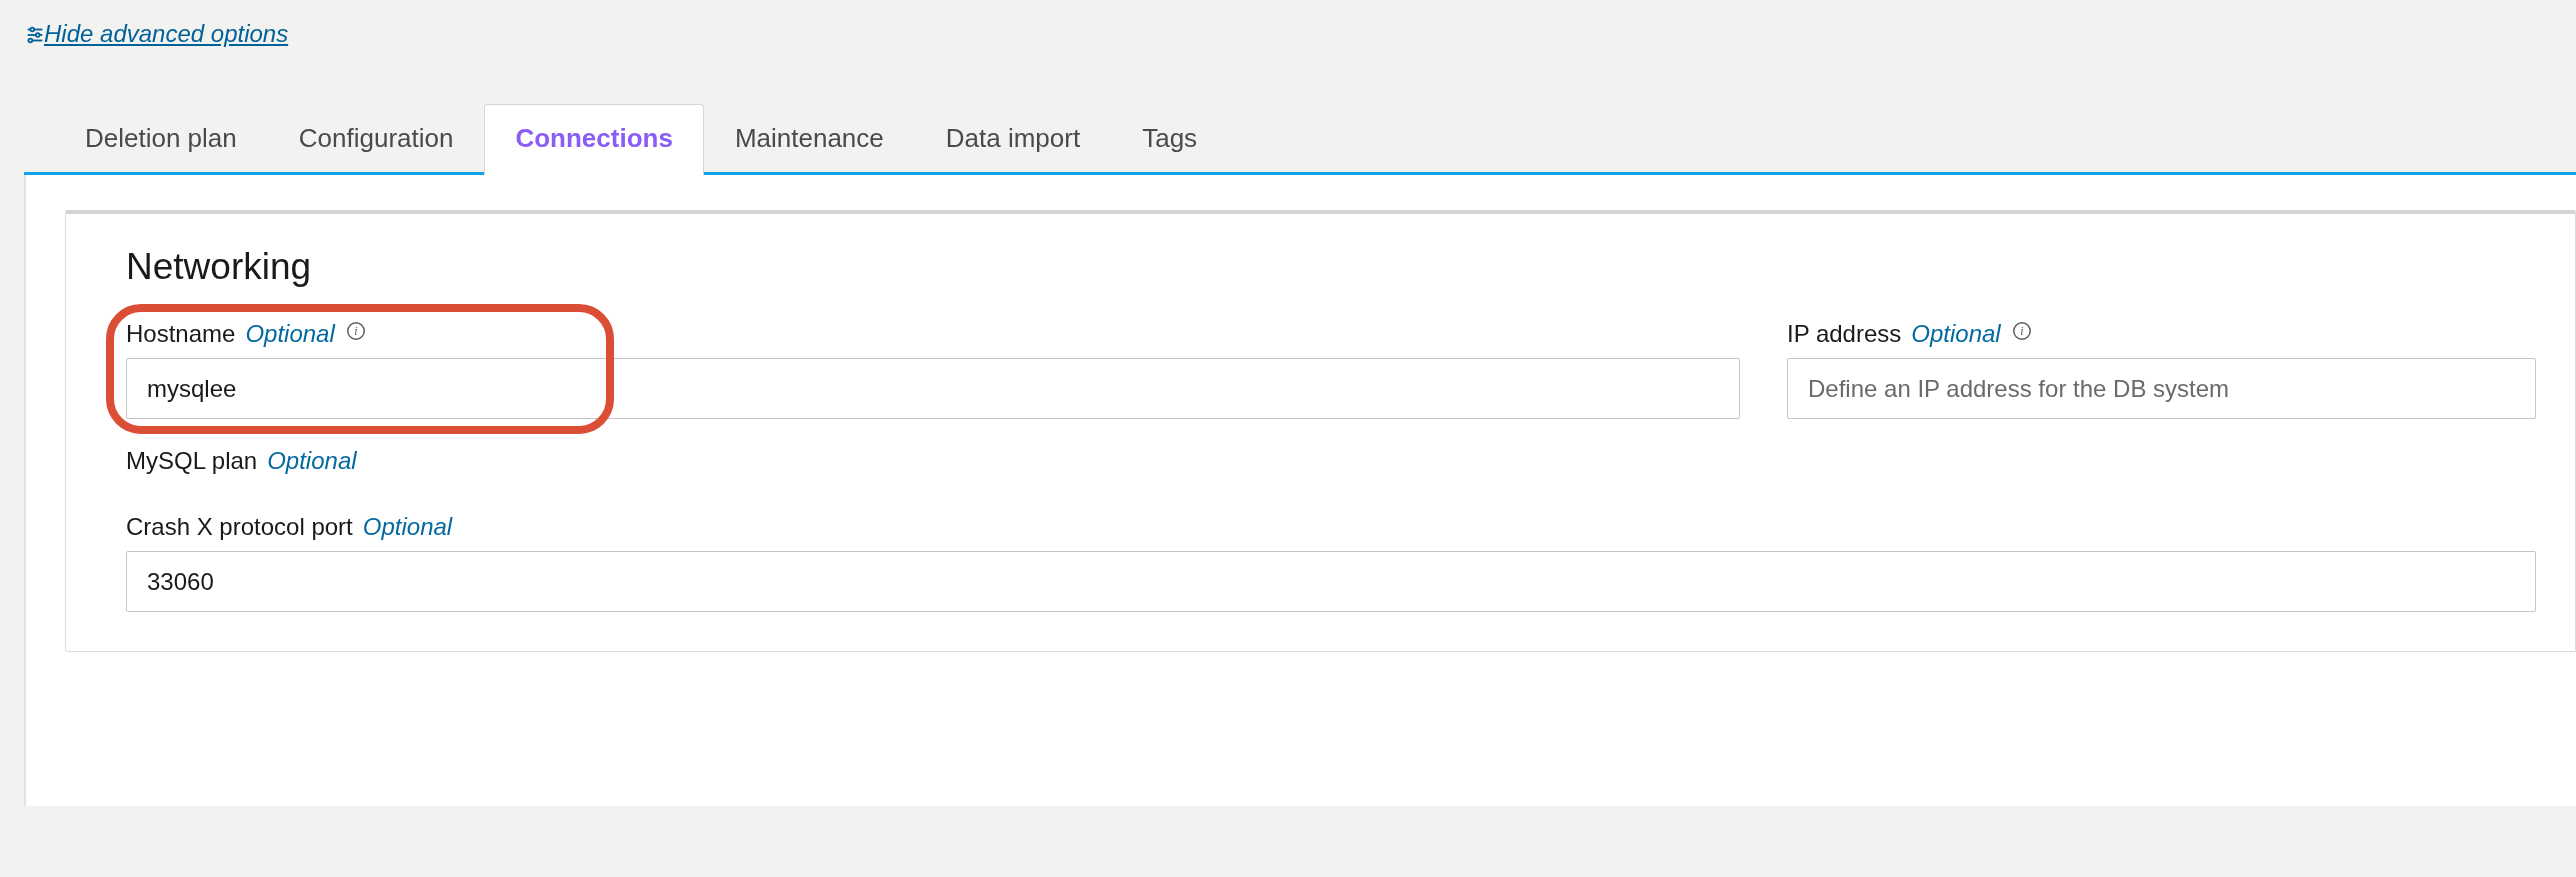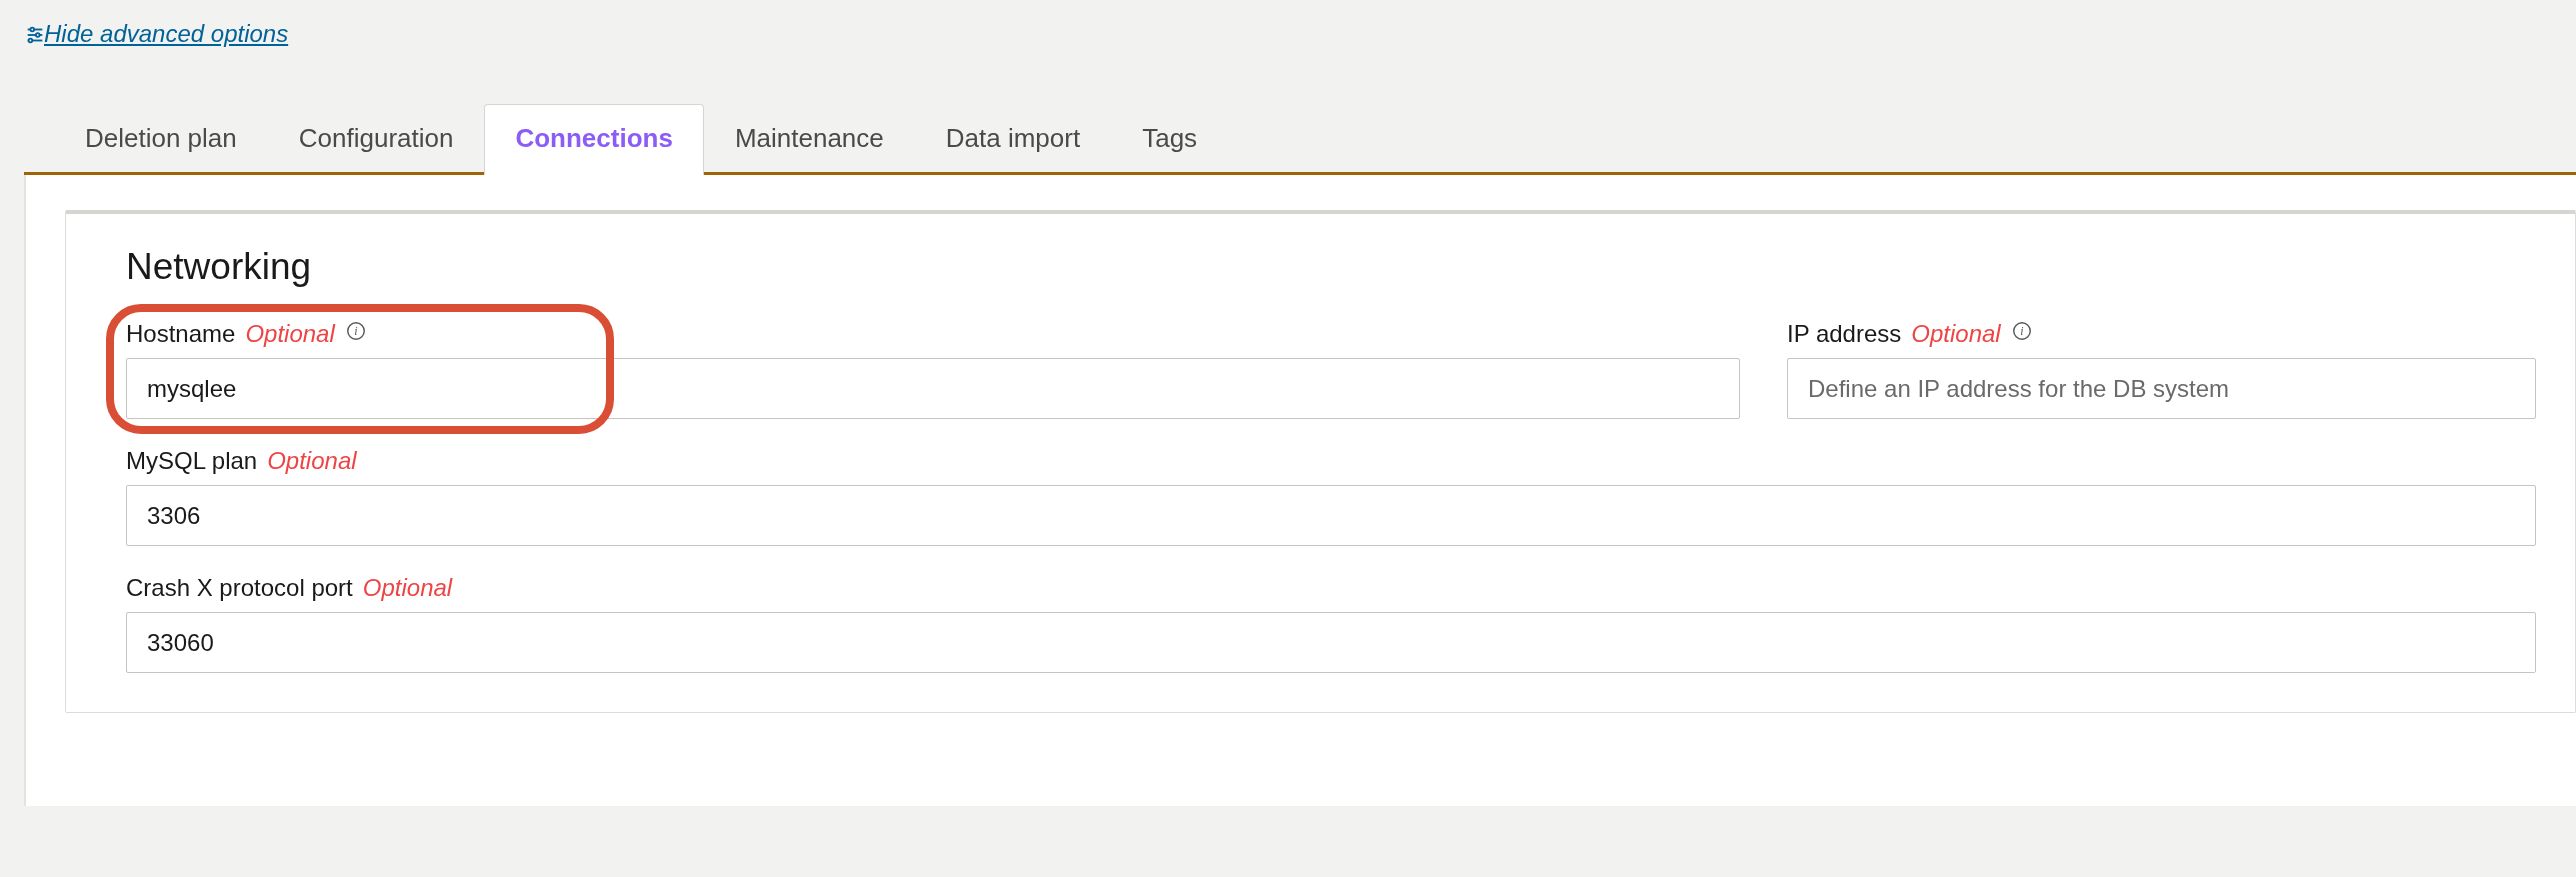--- a/index.html
+++ b/index.html
@@ -34,21 +34,21 @@
       color: #006298;
       text-decoration: underline;
       font-size: 24px;
       font-weight: 400;
       cursor: pointer;
     }
     .tabs {
       display: flex;
       align-items: flex-end;
       padding-left: 30px;
-      border-bottom: 3px solid #a16207;
+      border-bottom: 3px solid #0ea5e9;
     }
     .tab {
       padding: 18px 30px 18px 30px;
       font-size: 26px;
       color: #4a4a4a;
       cursor: pointer;
       border: 1px solid transparent;
       border-bottom: none;
       position: relative;
       background: transparent;
@@ -103,21 +103,21 @@
       align-items: flex-start;
       gap: 10px;
       margin-bottom: 10px;
       font-size: 24px;
     }
     .field-label {
       color: #1a1a1a;
       font-weight: 400;
     }
     .optional {
-      color: #ef4444;
+      color: #0369a1;
       font-style: italic;
     }
     .info-icon {
       width: 22px;
       height: 22px;
       display: inline-flex;
       align-items: center;
       justify-content: center;
       cursor: pointer;
     }
@@ -213,21 +213,20 @@
           </div>
         </div>
       </div>
 
       <div class="full-row">
         <div class="field-group" style="width:100%;">
           <div class="field-label-row">
             <span class="field-label">MySQL plan</span>
             <span class="optional">Optional</span>
           </div>
-          <input type="text" class="text-input" value="3306" style="">
         </div>
       </div>
 
       <div class="full-row" style="margin-bottom:0;">
         <div class="field-group" style="width:100%;">
           <div class="field-label-row">
             <span class="field-label">Crash X protocol port</span>
             <span class="optional">Optional</span>
           </div>
           <input type="text" class="text-input" value="33060" style="">

